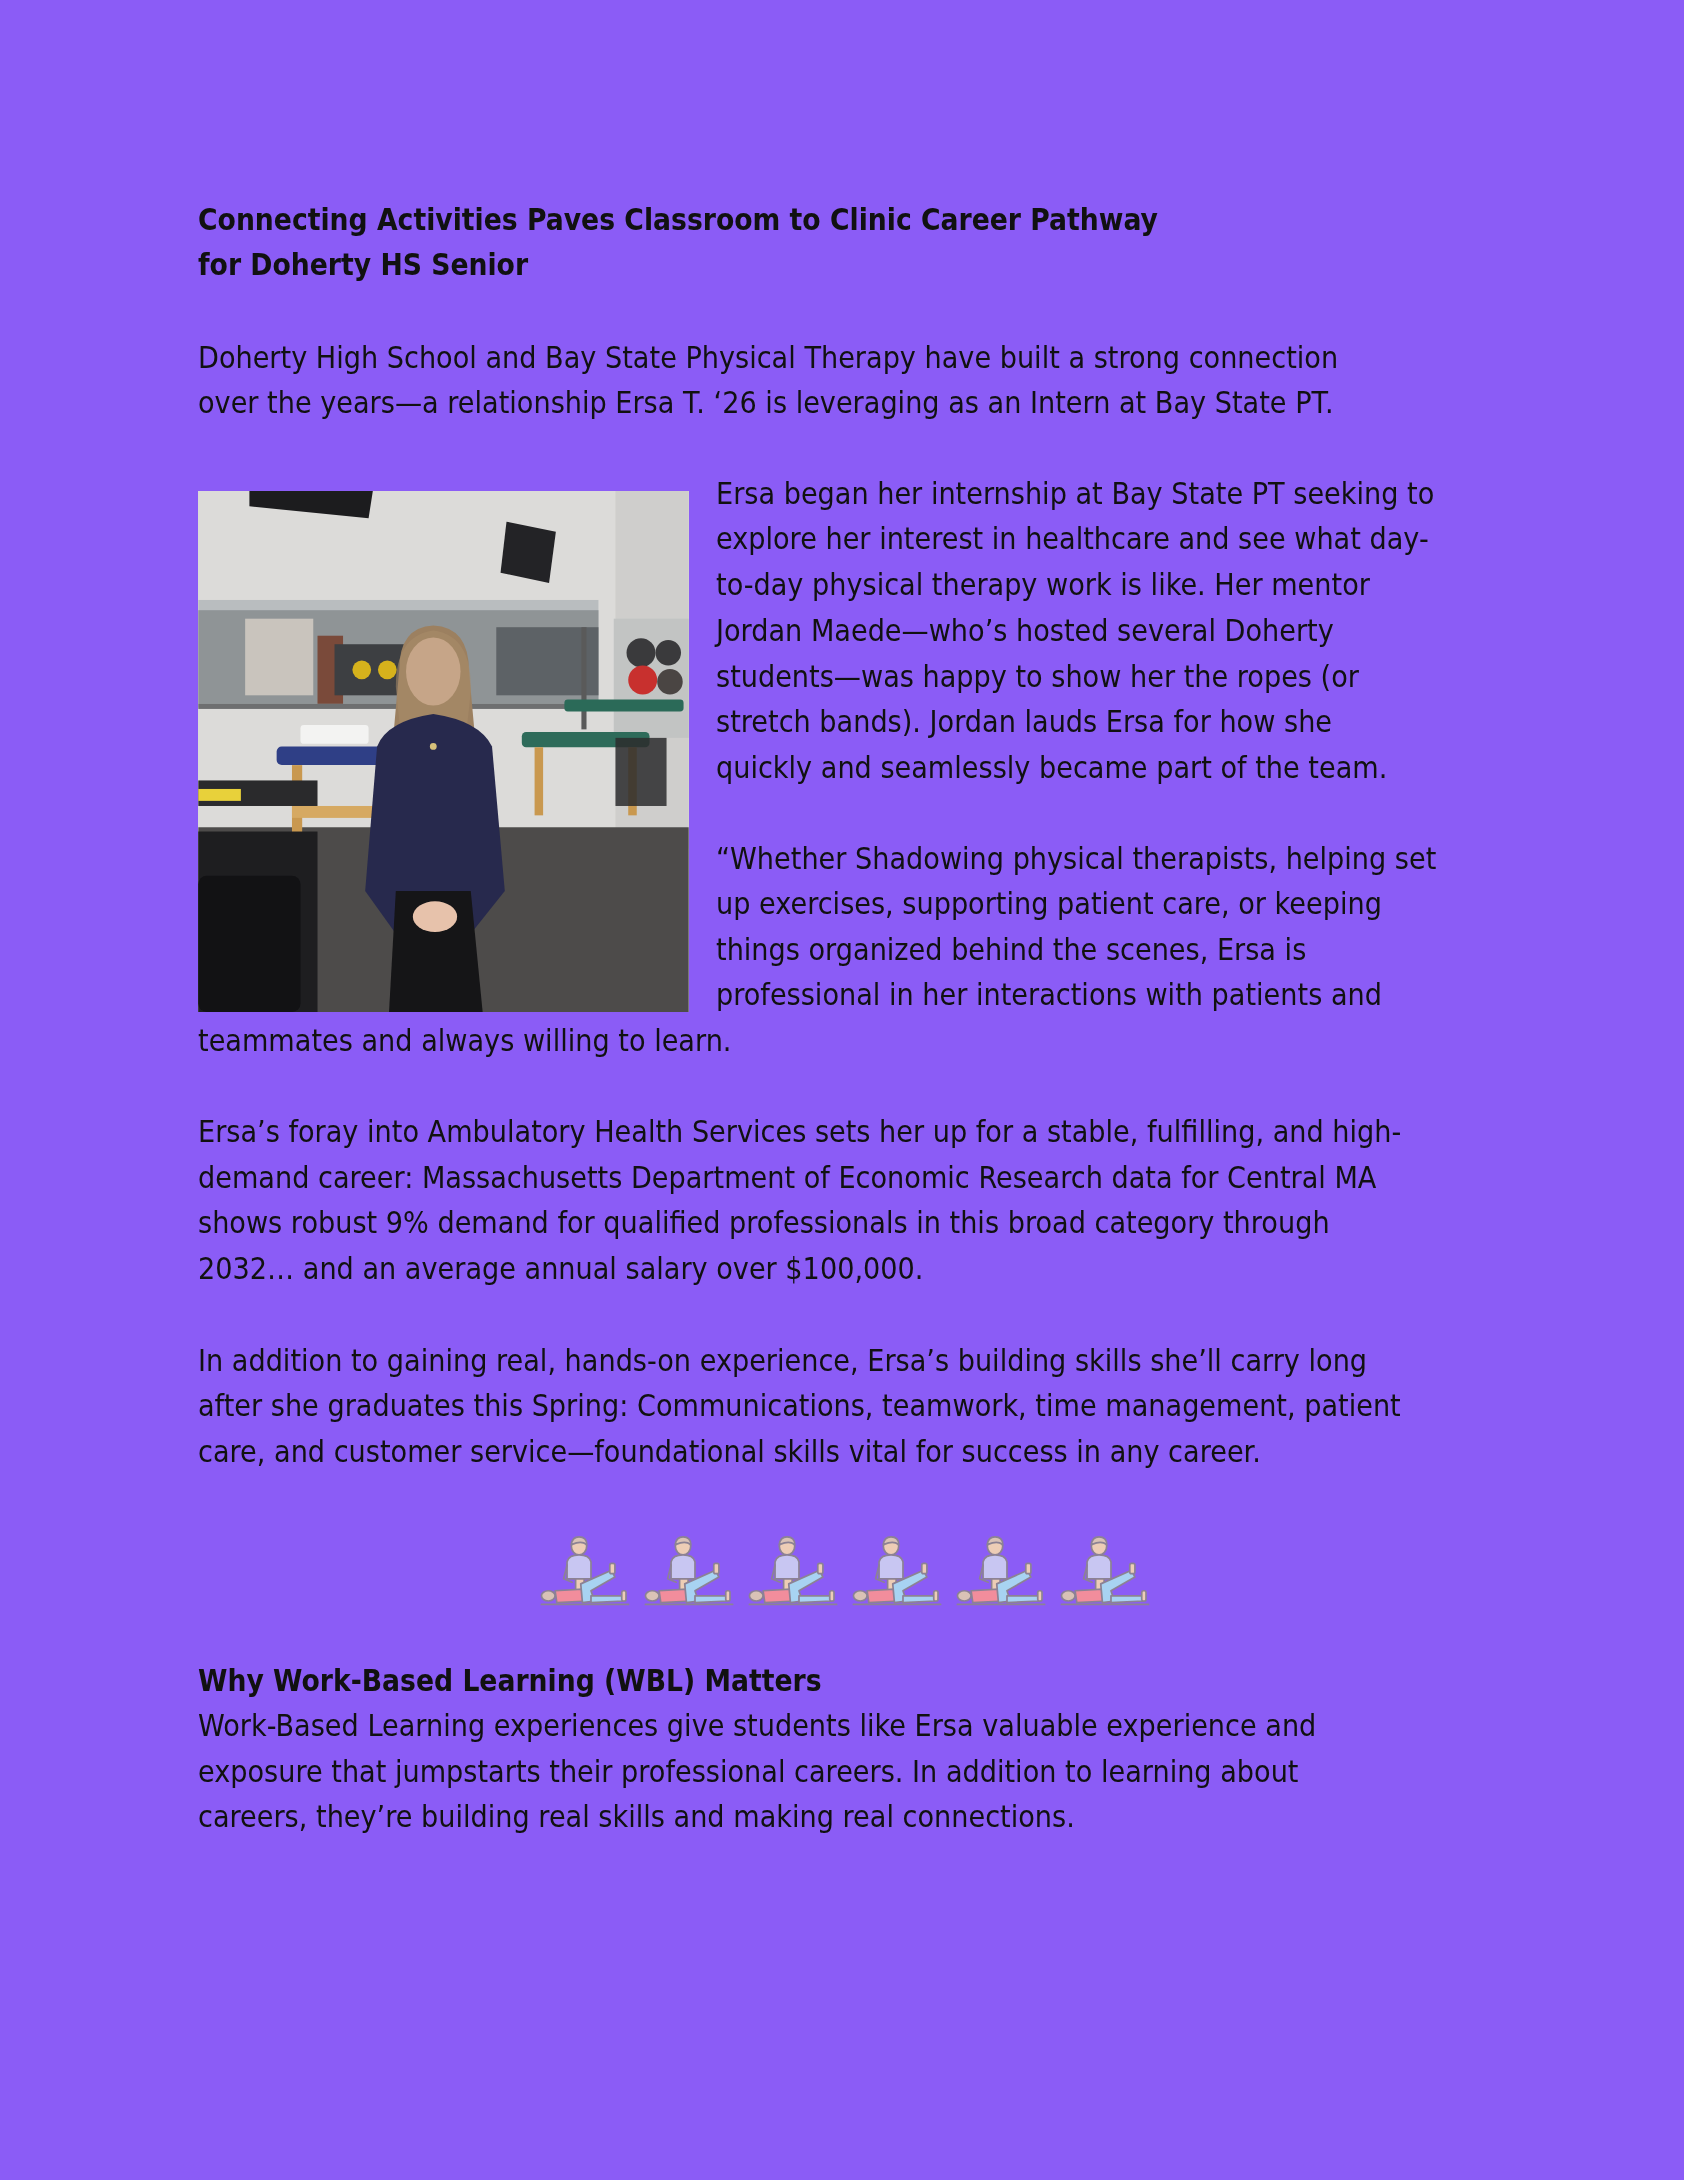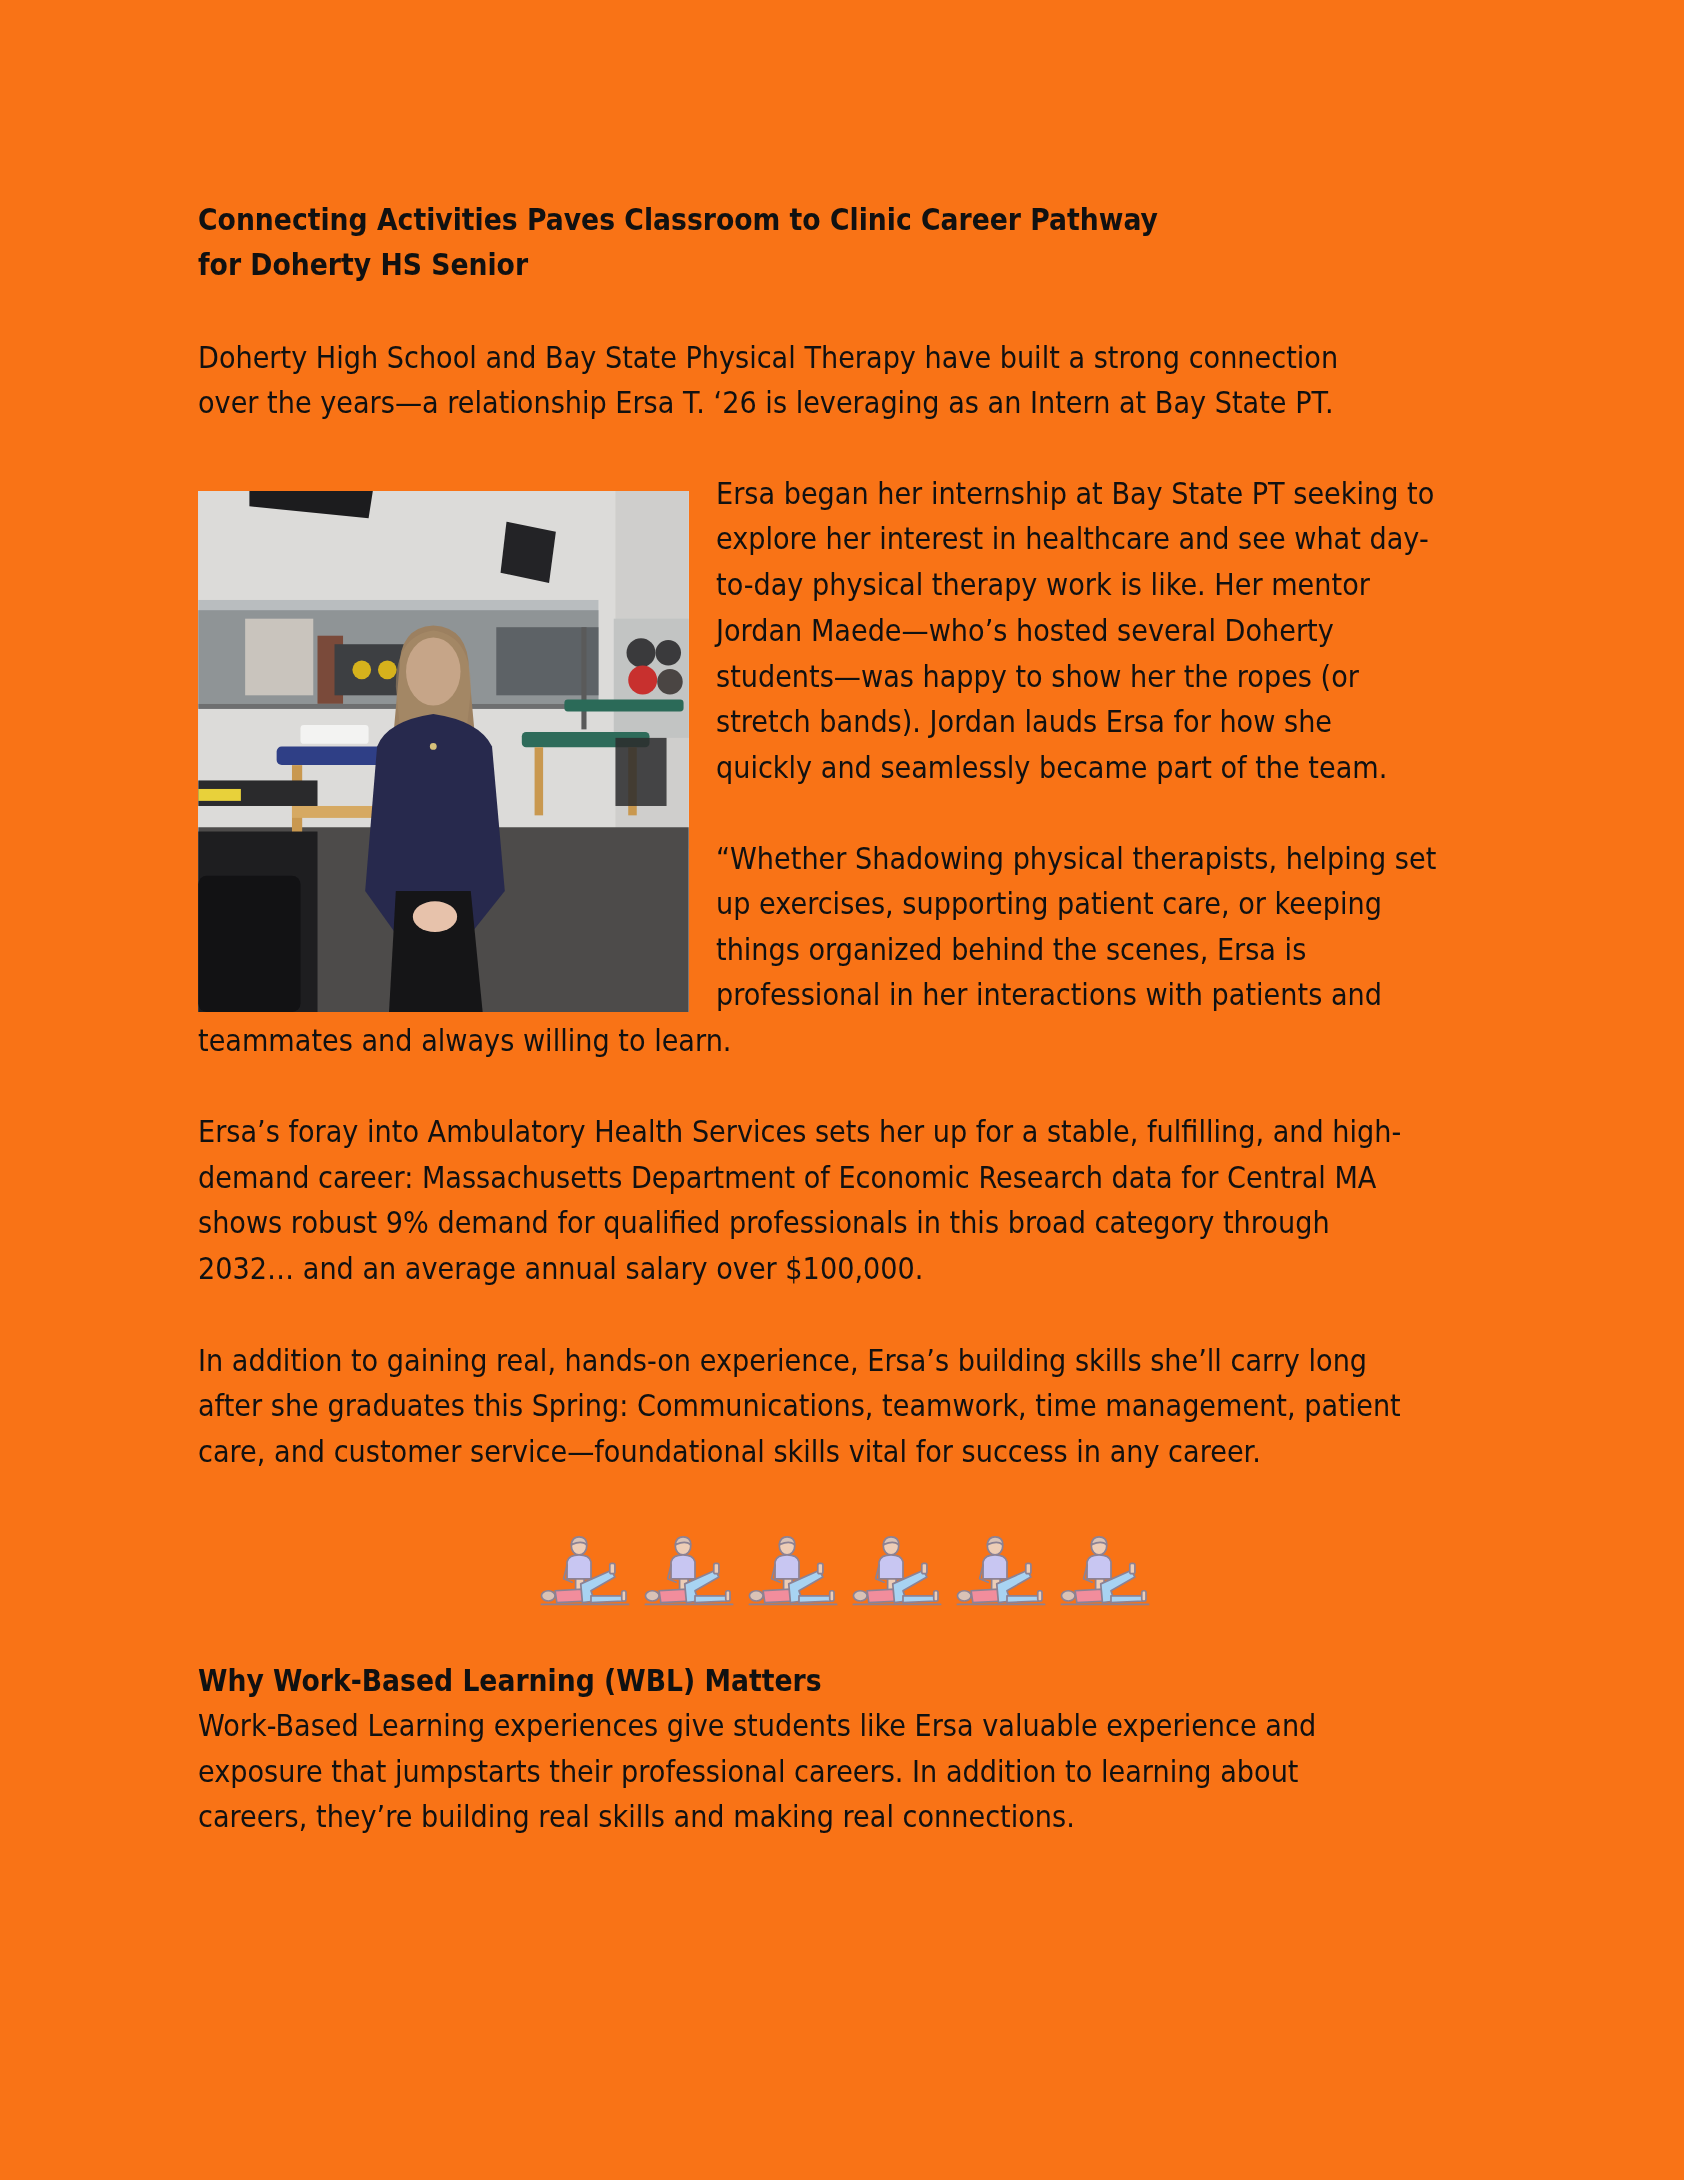--- a/index.html
+++ b/index.html
@@ -1,17 +1,17 @@
 <!DOCTYPE html>
 <html style="font-size:13.6px"><head>
 <meta charset="utf-8">
 <style>
   html, body { margin: 0; padding: 0; background: #ffffff; }
   body { width: 1685px; height: 2181px; position: relative; overflow: hidden; }
-  .page { position: absolute; left: 0; top: 0; width: 1685px; height: 2181px; background: #f97316; }
+  .page { position: absolute; left: 0; top: 0; width: 1685px; height: 2181px; background: #8b5cf6; }
   .ln {
     position: absolute;
     white-space: nowrap;
     font-family: "DejaVu Sans", sans-serif;
     font-size: 31px;
     line-height: 37px;
     color: #111111;
     transform-origin: 0 0;
     transform: scaleX(0.875);
   }

